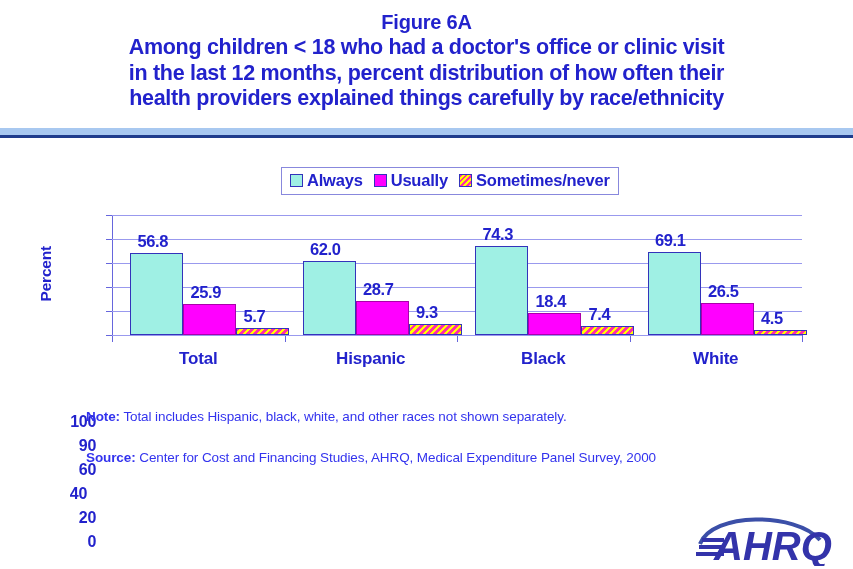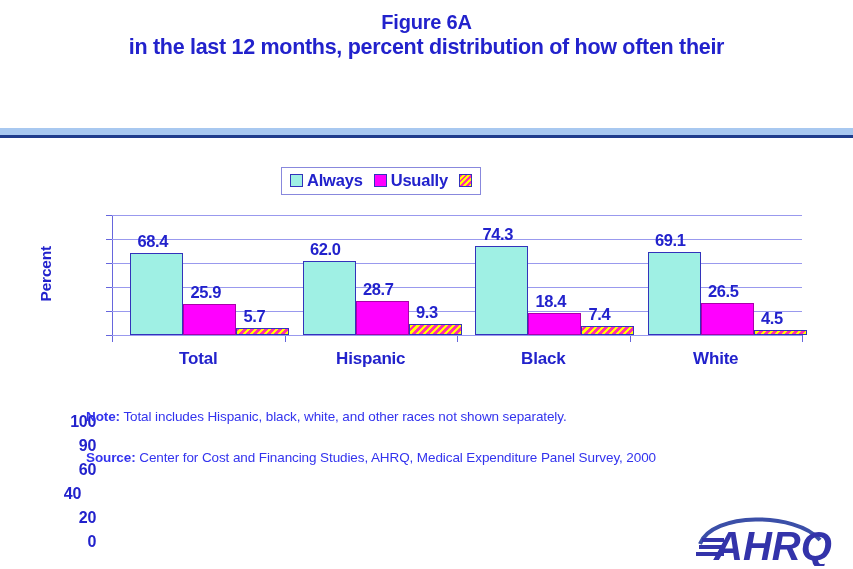--- a/index.html
+++ b/index.html
@@ -246,48 +246,51 @@
     width: 160px;
     height: 58px;
   }
 </style>
 </head>
 <body>
 
 <div id="title-block">
   <div id="figure-label">Figure 6A</div>
   <div id="title-lines">
+    <div>Among children &lt; 18 who had a doctor's office or clinic visit</div>
     <div>in the last 12 months, percent distribution of how often their</div>
+    <div>health providers explained things carefully by race/ethnicity</div>
   </div>
 </div>
 
 <div id="divider-wrap">
   <div id="divider-band"></div>
   <div id="divider-rule"></div>
 </div>
 
 <div id="legend">
   <div class="legend-entry">
     <span class="legend-swatch sw-always"></span>
     <span class="legend-label">Always</span>
   </div>
   <div class="legend-entry">
     <span class="legend-swatch sw-usually"></span>
     <span class="legend-label">Usually</span>
   </div>
   <div class="legend-entry">
     <span class="legend-swatch sw-sometimes"></span>
+    <span class="legend-label">Sometimes/never</span>
   </div>
 </div>
 
 <div id="y-axis-title">Percent</div>
 <div id="y-ticks">
     <div class="y-tick-label" style="top: 327px; right: 8px;">0</div>
     <div class="y-tick-label" style="top: 303px; right: 8px;">20</div>
-    <div class="y-tick-label" style="top: 279px; right: 23px;">40</div>
+    <div class="y-tick-label" style="top: 279px; right: 17px;">40</div>
     <div class="y-tick-label" style="top: 255px; right: 8px; margin-left: 33px;">60</div>
     <div class="y-tick-label" style="top: 231px; right: 8px;">90</div>
     <div class="y-tick-label" style="top: 207px; right: 8px;">100</div>
   </div>
 <div id="axis-left"></div>
 <div id="axis-bottom"></div>
 <div id="plot">
     <div class="gridline" style="top: 120px;"></div>
     <div class="gridline" style="top: 96px;"></div>
     <div class="gridline" style="top: 72px;"></div>
@@ -327,21 +330,21 @@
   </svg>
 </div>
 
 <div class="axis-tick-y" style="top: 335px;"></div>
 <div class="axis-tick-y" style="top: 311px;"></div>
 <div class="axis-tick-y" style="top: 287px;"></div>
 <div class="axis-tick-y" style="top: 263px;"></div>
 <div class="axis-tick-y" style="top: 239px;"></div>
 <div class="axis-tick-y" style="top: 215px;"></div>
 <div class="axis-tick-x" style="left: 112px;"></div>
-<div class="bar-value" style="left: 137.5px; top: 231.92px;">68.4</div>
+<div class="bar-value" style="left: 137.5px; top: 231.92px;">56.8</div>
 <div class="bar-value" style="left: 190.5px; top: 282.92px;">25.9</div>
 <div class="bar-value" style="left: 243.5px; top: 307.16px;">5.7</div>
 <div class="cat-label" style="left: 112px; width: 172.5px;">Total</div>
 <div class="axis-tick-x" style="left: 284.5px;"></div>
 <div class="bar-value" style="left: 310px; top: 239.6px;">62.0</div>
 <div class="bar-value" style="left: 363px; top: 279.56px;">28.7</div>
 <div class="bar-value" style="left: 416px; top: 302.84px;">9.3</div>
 <div class="cat-label" style="left: 284.5px; width: 172.5px;">Hispanic</div>
 <div class="axis-tick-x" style="left: 457px;"></div>
 <div class="bar-value" style="left: 482.5px; top: 224.84px;">74.3</div>

